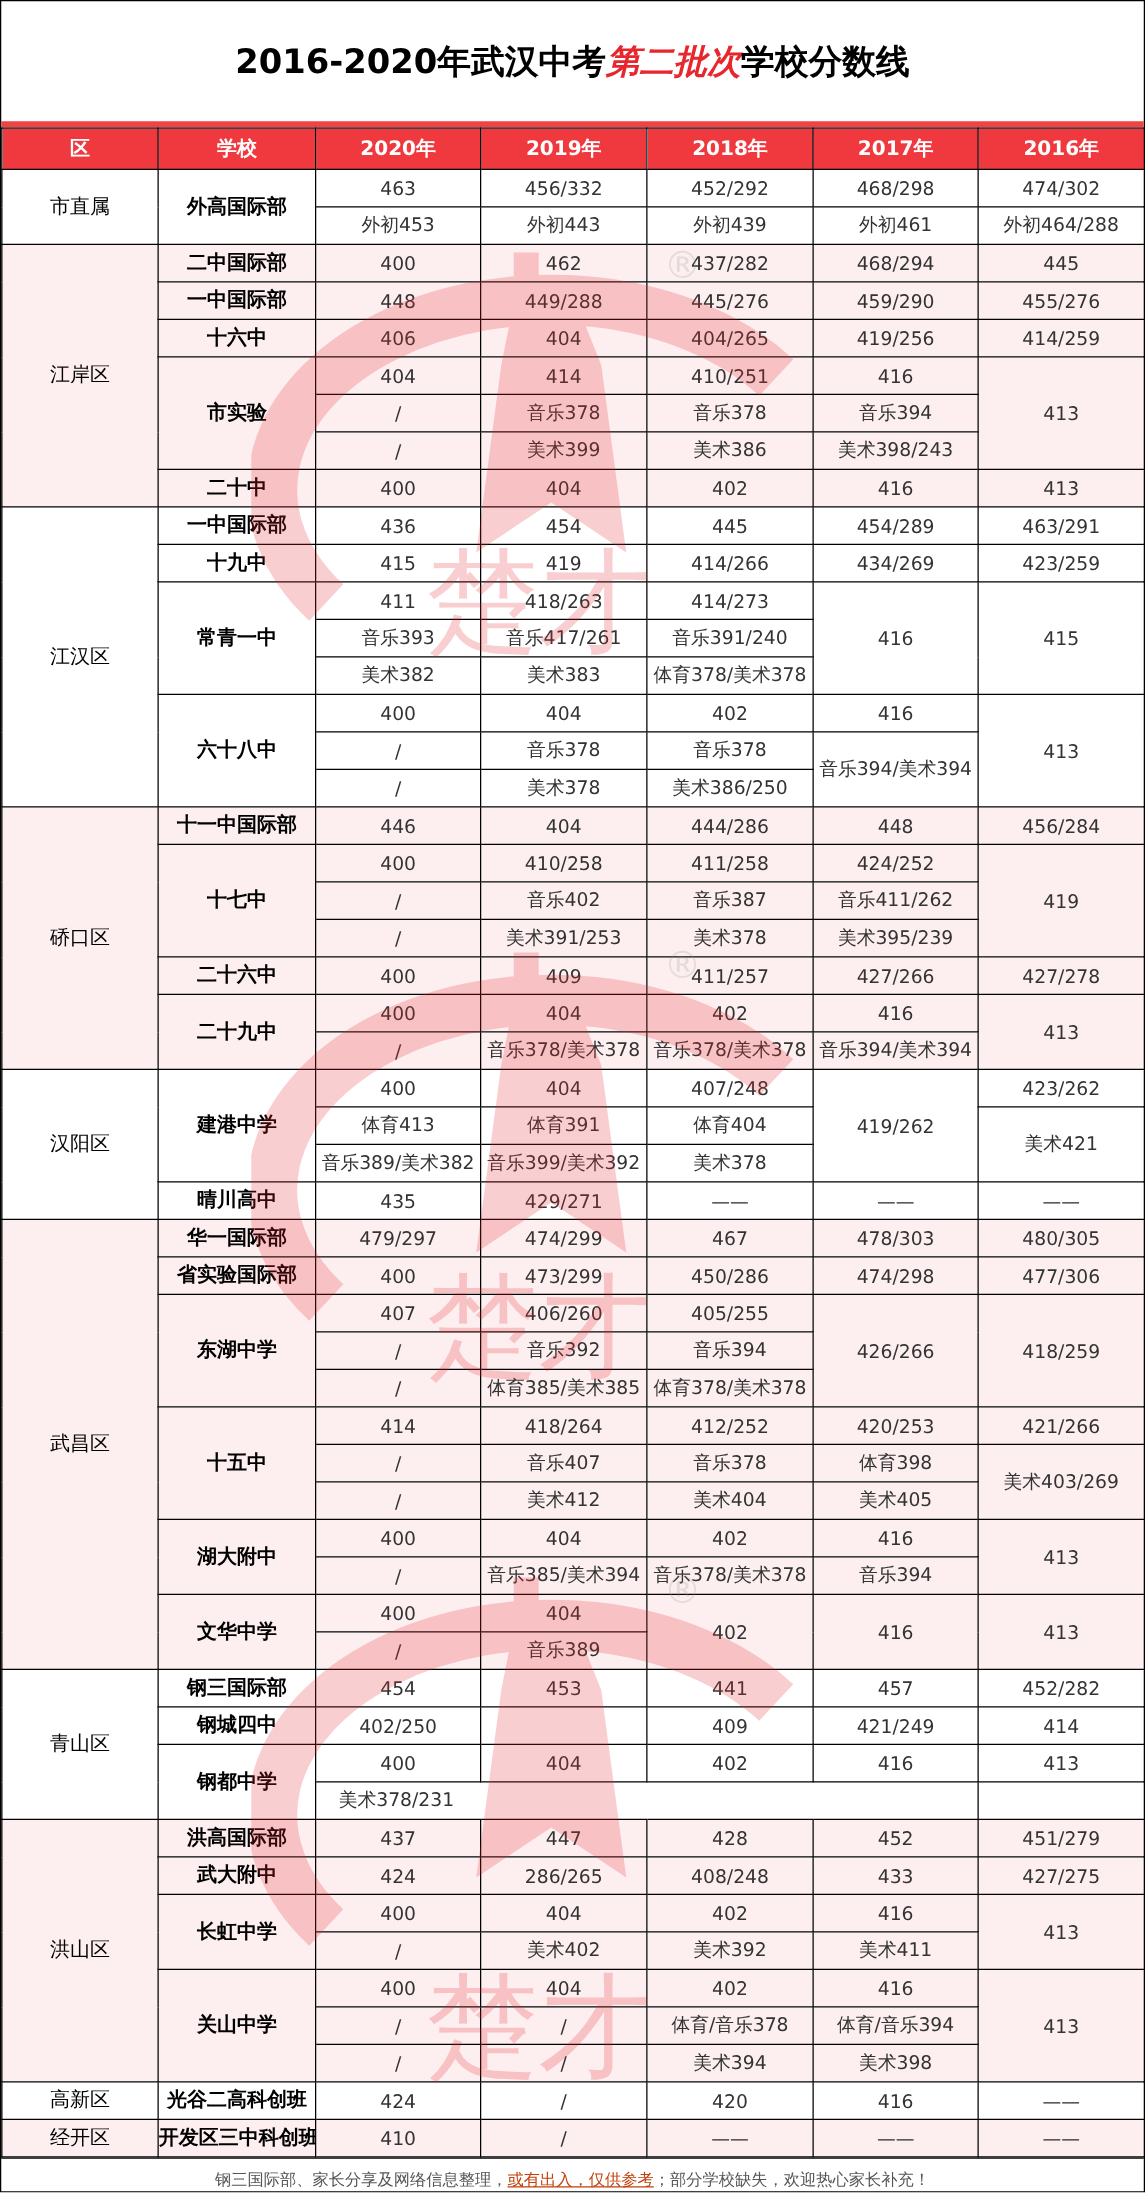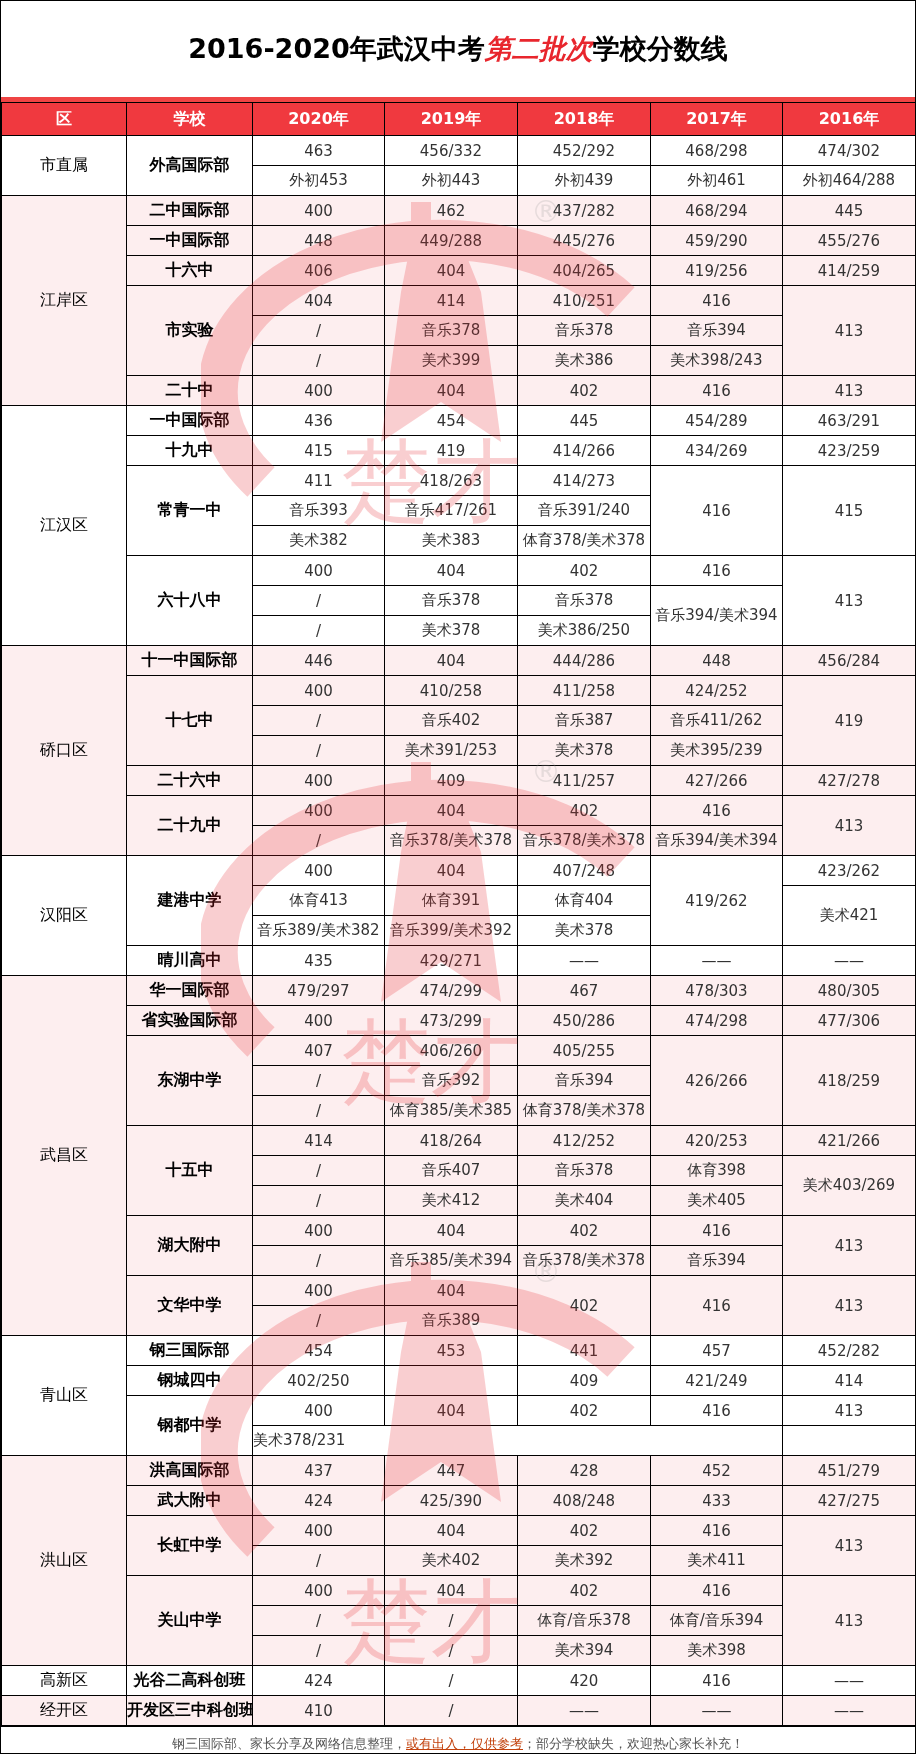--- a/index.html
+++ b/index.html
@@ -7,21 +7,21 @@
   .page{position:relative;width:914px;height:1752px;border:1px solid #000;background:#fff;}
   .title{height:96px;display:flex;align-items:center;justify-content:center;font-family:"DejaVu Sans",sans-serif;font-weight:bold;font-size:27px;color:#000;letter-spacing:0px;border-bottom:5px solid #ef4444;}
   .title .hl{color:#e8262d;font-style:italic;}
   table{border-collapse:collapse;table-layout:fixed;width:914px;position:relative;z-index:1;}
   td,th{border:1px solid #000;text-align:center;vertical-align:middle;padding:0;height:29px;font-size:15px;color:#333;overflow:hidden;white-space:nowrap;}
   th{background:#f0393f;color:#fff;font-weight:bold;font-size:16px;height:32px;}
   td.dist{font-weight:normal;color:#000;font-size:16px;}
   td.school{font-weight:bold;color:#000;font-size:16px;margin-top:47px;}
   tr.pink td{background:rgba(253,235,236,0.85);}
   tr.white td{background:rgba(255,255,255,0.85);}
-  td.left{text-align:left;}
+  td.left{text-align:left;padding-left:18px;}
   td.noborder-r{border-right-color:transparent;}
   td.noborder-l{border-left-color:transparent;}
   .footer{height:33px;display:flex;align-items:center;justify-content:center;font-size:13px;color:#555;border-top:1px solid #000;}
   .footer .u{text-decoration:underline;color:#c2410c;}
   .wm{position:absolute;z-index:2;pointer-events:none;opacity:0.22;}
   .wrap{position:relative;}
 </style>
 </head>
 <body>
 
@@ -376,21 +376,21 @@
             <td class="school" rowspan="1">洪高国际部</td>
             <td>437</td>
             <td>447</td>
             <td>428</td>
             <td>452</td>
             <td>451/279</td>
           </tr>
           <tr class="pink">
             <td class="school" rowspan="1">武大附中</td>
             <td>424</td>
-            <td>425/390</td>
+            <td>286/265</td>
             <td>408/248</td>
             <td>433</td>
             <td>427/275</td>
           </tr>
           <tr class="pink">
             <td class="school" rowspan="2">长虹中学</td>
             <td>400</td>
             <td>404</td>
             <td>402</td>
             <td>416</td>

